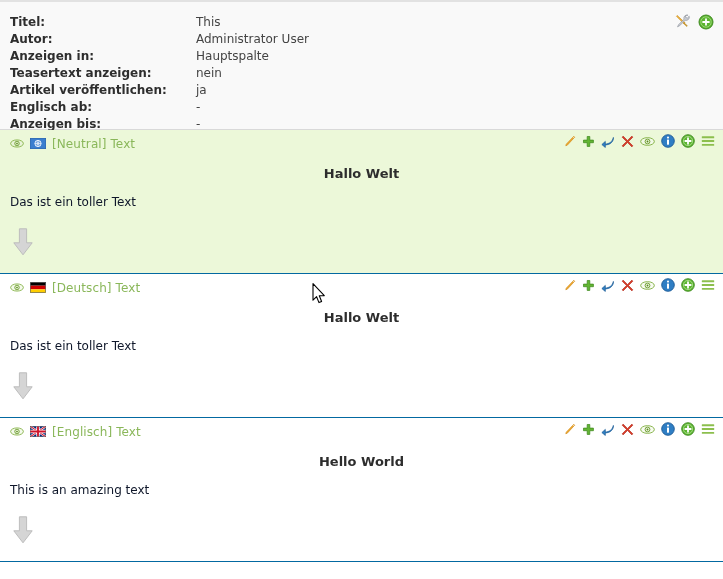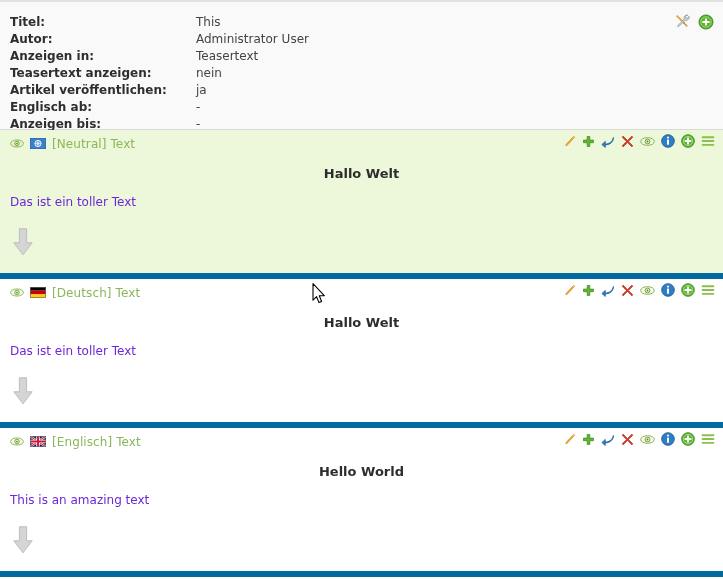--- a/index.html
+++ b/index.html
@@ -61,21 +61,21 @@
     right: 9px;
     display: flex;
     align-items: center;
     gap: 7px;
   }
 
   
   .block {
     position: relative;
     box-sizing: border-box;
-    border-bottom: 6px solid #0369a1;
+    border-bottom: 1px solid #0369a1;
     padding: 0;
   }
   .block.highlight {
     background: #ecf8d9;
   }
   .block.plain {
     background: #ffffff;
   }
 
   .block-head {
@@ -109,21 +109,21 @@
   .block-title {
     font-size: 13px;
     font-weight: bold;
     color: #2d2d2d;
     padding: 14px 10px 0 10px;
     line-height: 16px;
     text-align: center;
   }
   .block-body {
     font-size: 12px;
-    color: #6d28d9;
+    color: #0f172a;
     padding: 12px 10px 0 10px;
     line-height: 16px;
   }
   .block-footer {
     padding: 18px 10px 14px 12px;
   }
 
   
   .ico {
     display: inline-block;
@@ -148,21 +148,21 @@
         <tr>
           <td class="meta-label">Titel:</td>
           <td class="meta-value">This</td>
         </tr>
         <tr>
           <td class="meta-label">Autor:</td>
           <td class="meta-value">Administrator User</td>
         </tr>
         <tr>
           <td class="meta-label">Anzeigen in:</td>
-          <td class="meta-value">Teasertext</td>
+          <td class="meta-value">Hauptspalte</td>
         </tr>
         <tr>
           <td class="meta-label">Teasertext anzeigen:</td>
           <td class="meta-value">nein</td>
         </tr>
         <tr>
           <td class="meta-label">Artikel veröffentlichen:</td>
           <td class="meta-value">ja</td>
         </tr>
         <tr>

